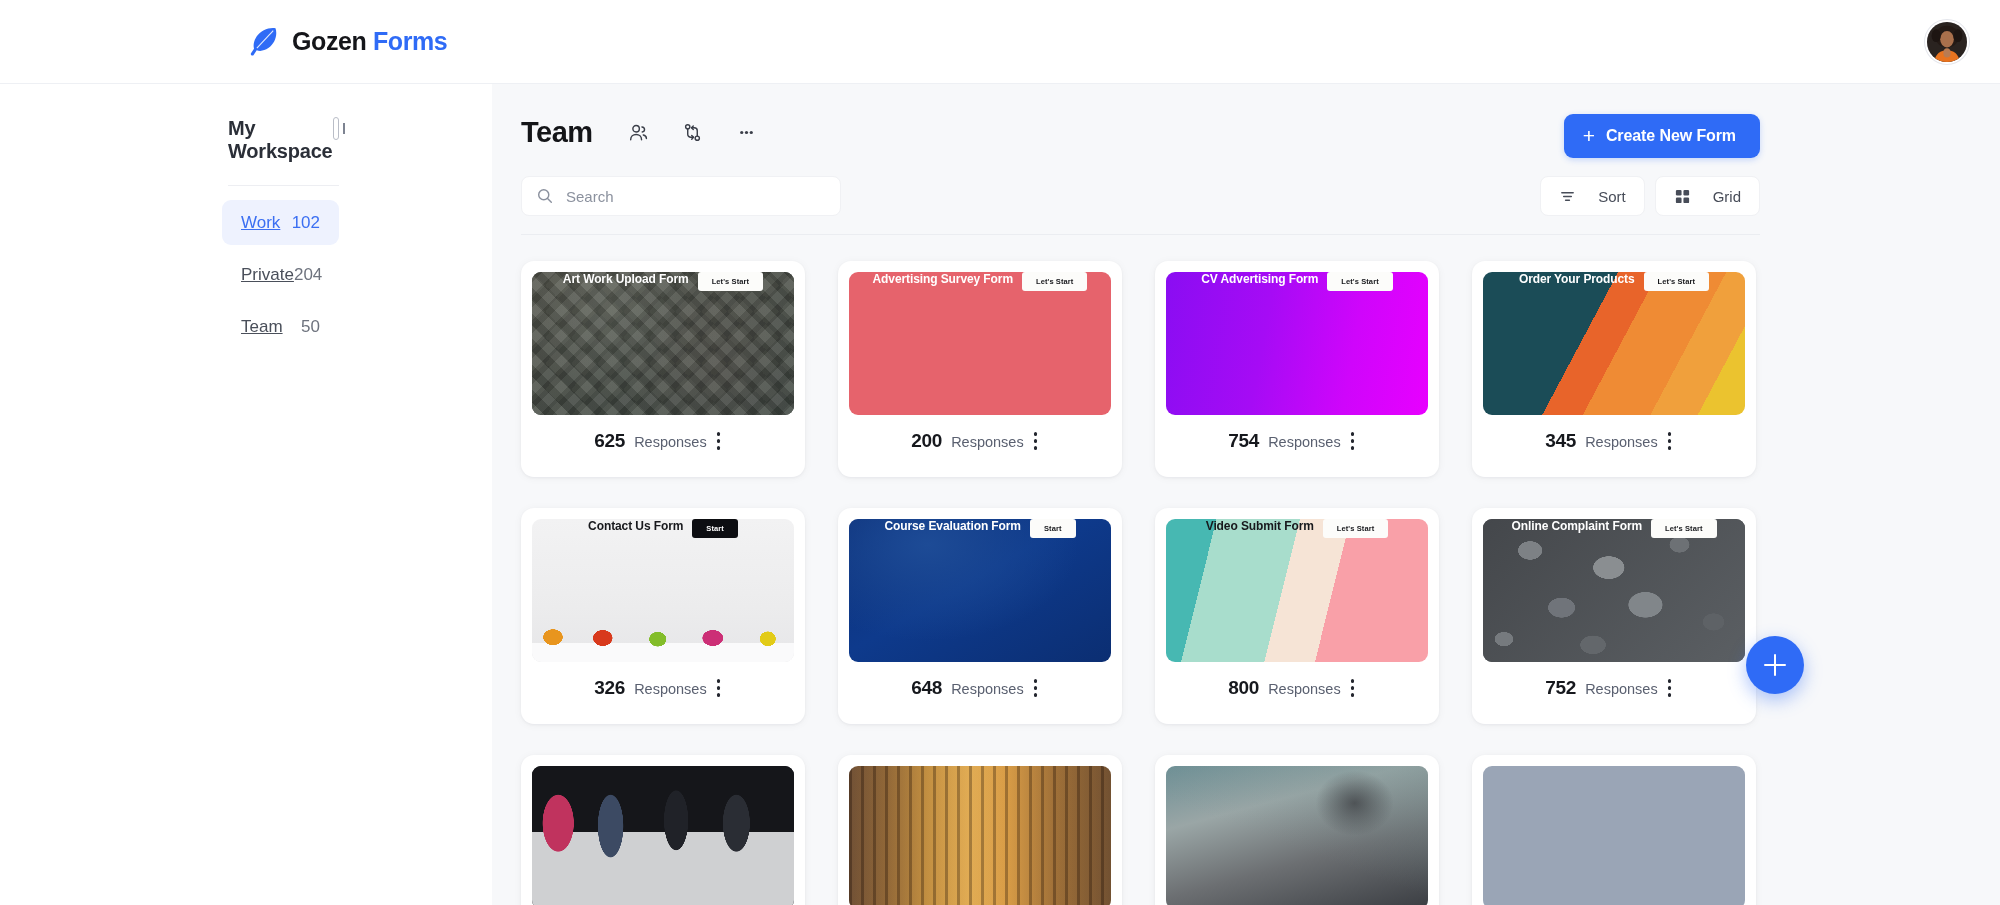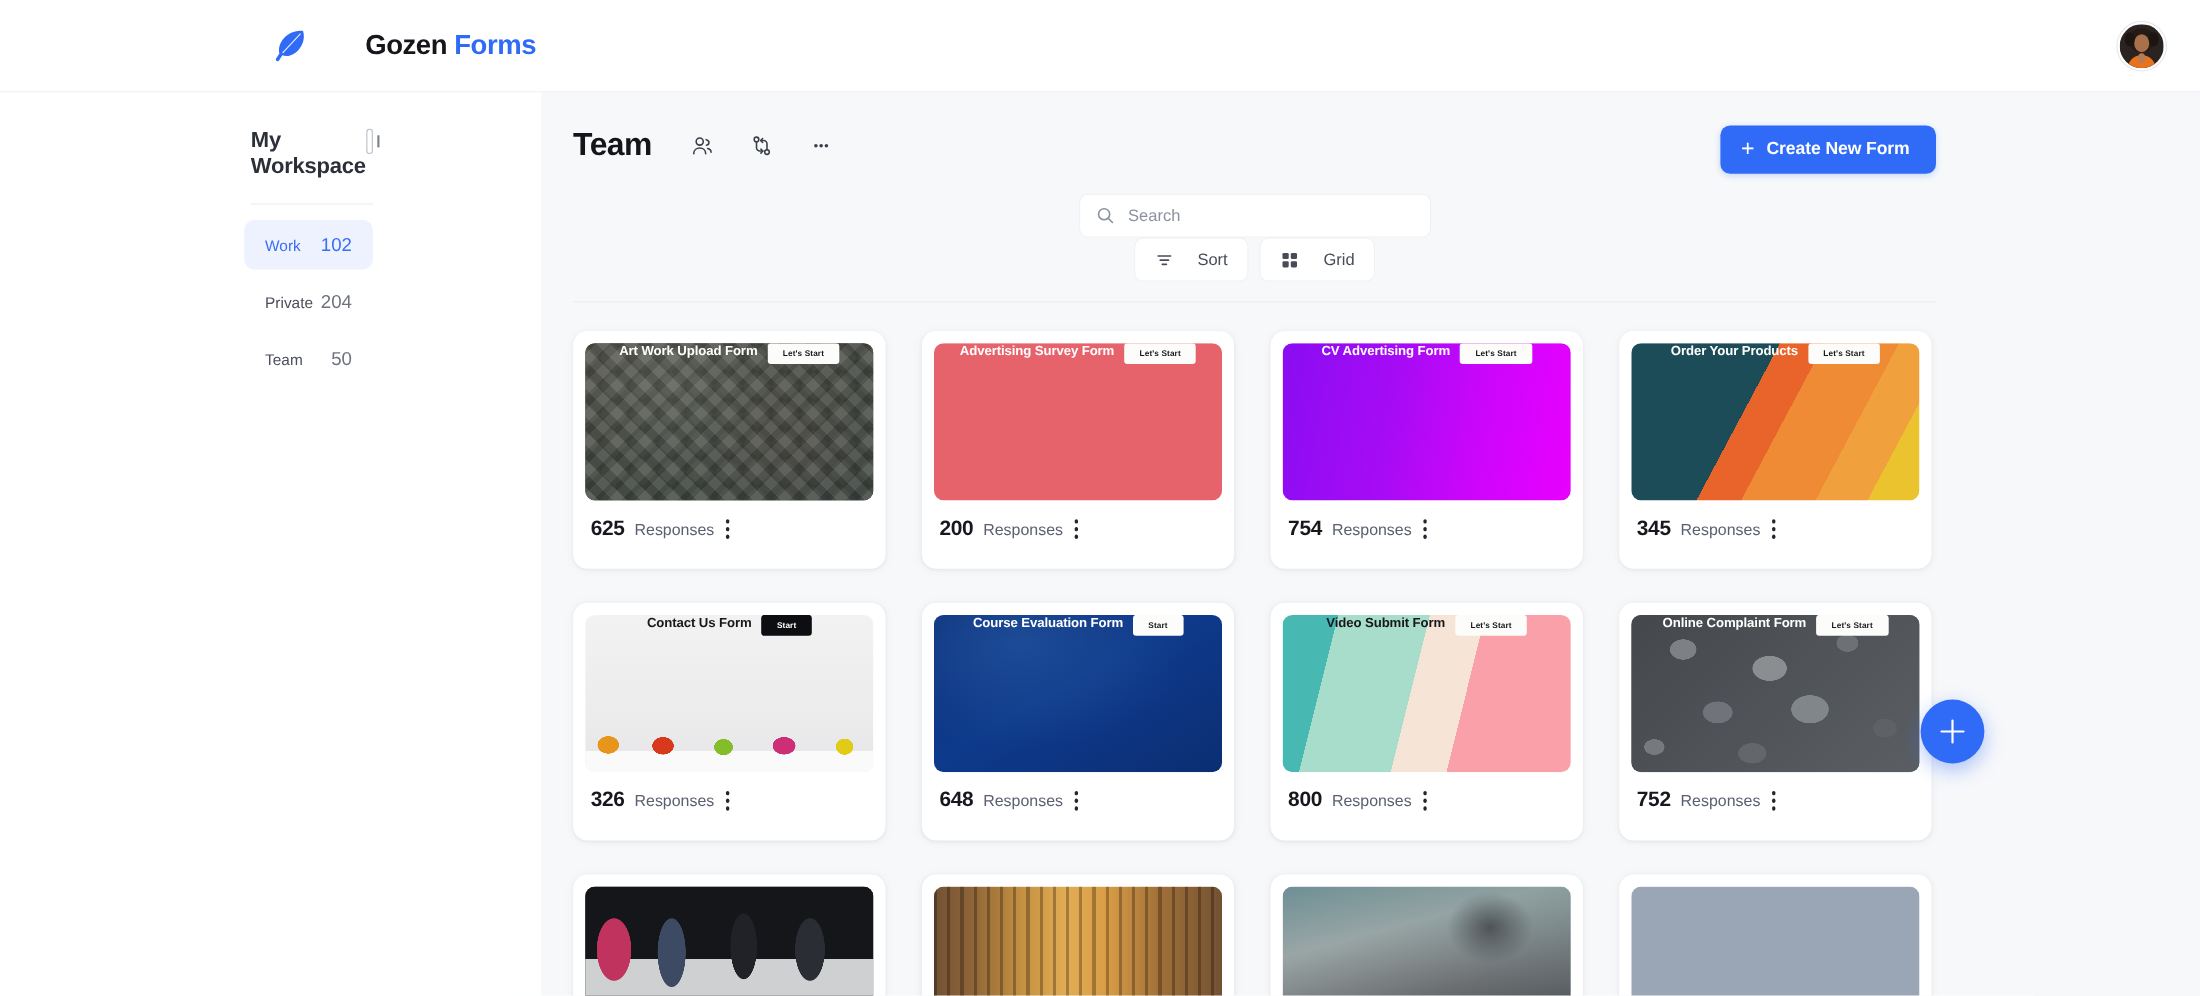--- a/index.html
+++ b/index.html
@@ -23,21 +23,21 @@
   .brand {
     position: absolute; left: 247px; top: 50%;
     transform: translateY(-50%);
     display: flex; align-items: center; gap: 11px;
   }
   .brand-mark { width: 34px; height: 34px; display: block; }
   .brand-text {
     font-size: 25px; font-weight: 700; letter-spacing: -0.4px;
     white-space: nowrap;
   }
-  .brand-text .b1 { color: #15161a; margin-left: 40px; }
+  .brand-text .b1 { color: #15161a; }
   .brand-text .b2 { color: #2f6bf6; text-align: right; }
 
   .avatar {
     position: absolute; right: 31px; top: 50%;
     transform: translateY(-50%);
     width: 44px; height: 44px; border-radius: 50%;
     overflow: hidden; border: 2px solid #fff;
     box-shadow: 0 0 0 1px #e4e6ec;
     background: #c9ccd4;
   }
@@ -74,21 +74,21 @@
     margin: 22px 153px 0 228px;
   }
 
   .nav { margin-top: 14px; padding: 0 153px 0 222px; }
   .nav-item {
     display: flex; align-items: center; justify-content: space-between;
     height: 45px; padding: 0 19px;
     border-radius: 9px; cursor: pointer;
     margin-bottom: 7px;
   }
-  .nav-item .nav-label { font-size: 14px; color: #4a4f5a; }
+  .nav-item .nav-label { font-size: 17px; color: #4a4f5a; text-decoration: underline; }
   .nav-item .nav-count { font-size: 17px; color: #6e737e; }
   .nav-item.active { background: #eef2fe; }
   .nav-item.active .nav-label,
   .nav-item.active .nav-count { color: #3b6ff2; }
 
   
   .main {
     position: absolute; top: 84px; left: 492px;
     width: 1508px; height: 821px;
     background: #f7f8fa;
@@ -121,21 +121,20 @@
     font-family: "Liberation Sans", sans-serif;
     display: flex; align-items: center; gap: 11px;
     cursor: pointer; letter-spacing: -0.1px;
     box-shadow: 0 2px 6px rgba(47,107,246,.24);
   }
   .plus-glyph { font-size: 21px; font-weight: 400; line-height: 1; margin-top: -2px; }
 
   .tools-row {
     display: flex; align-items: center; justify-content: space-between;
     padding: 24px 240px 0 29px;
-    flex-direction: column;
   }
   .search-wrap {
     width: 320px; height: 40px;
     background: #ffffff; border-radius: 8px;
     display: flex; align-items: center; gap: 12px;
     padding: 0 14px;
     border: 1px solid #f0f1f4;
   }
   .search-wrap svg { flex: 0 0 auto; }
   .search-input {
@@ -195,21 +194,21 @@
     padding: 5px 14px; border-radius: 3px;
     letter-spacing: .1px;
     cursor: pointer;
   }
   .t-light .thumb-title { color: #ffffff; }
   .t-dark .thumb-title  { color: #17181c; }
   .btn-white { background: #fcfcfa; color: #17181c; }
   .btn-black { background: #0d0e12; color: #ffffff; }
 
   .card-foot {
-    display: flex; align-items: center; justify-content: flex-start;
+    display: flex; align-items: center; justify-content: center;
     padding: 0 6px 0 5px; height: 52px;
   }
   .resp { display: flex; align-items: baseline; gap: 9px; }
   .resp-num { font-size: 19px; font-weight: 700; color: #16181d; letter-spacing: -0.3px; }
   .resp-lbl { font-size: 14.5px; color: #5a6070; }
   .kebab {
     width: 24px; height: 30px; cursor: pointer;
     display: flex; flex-direction: column; align-items: center;
     justify-content: center; gap: 3.5px;
   }

